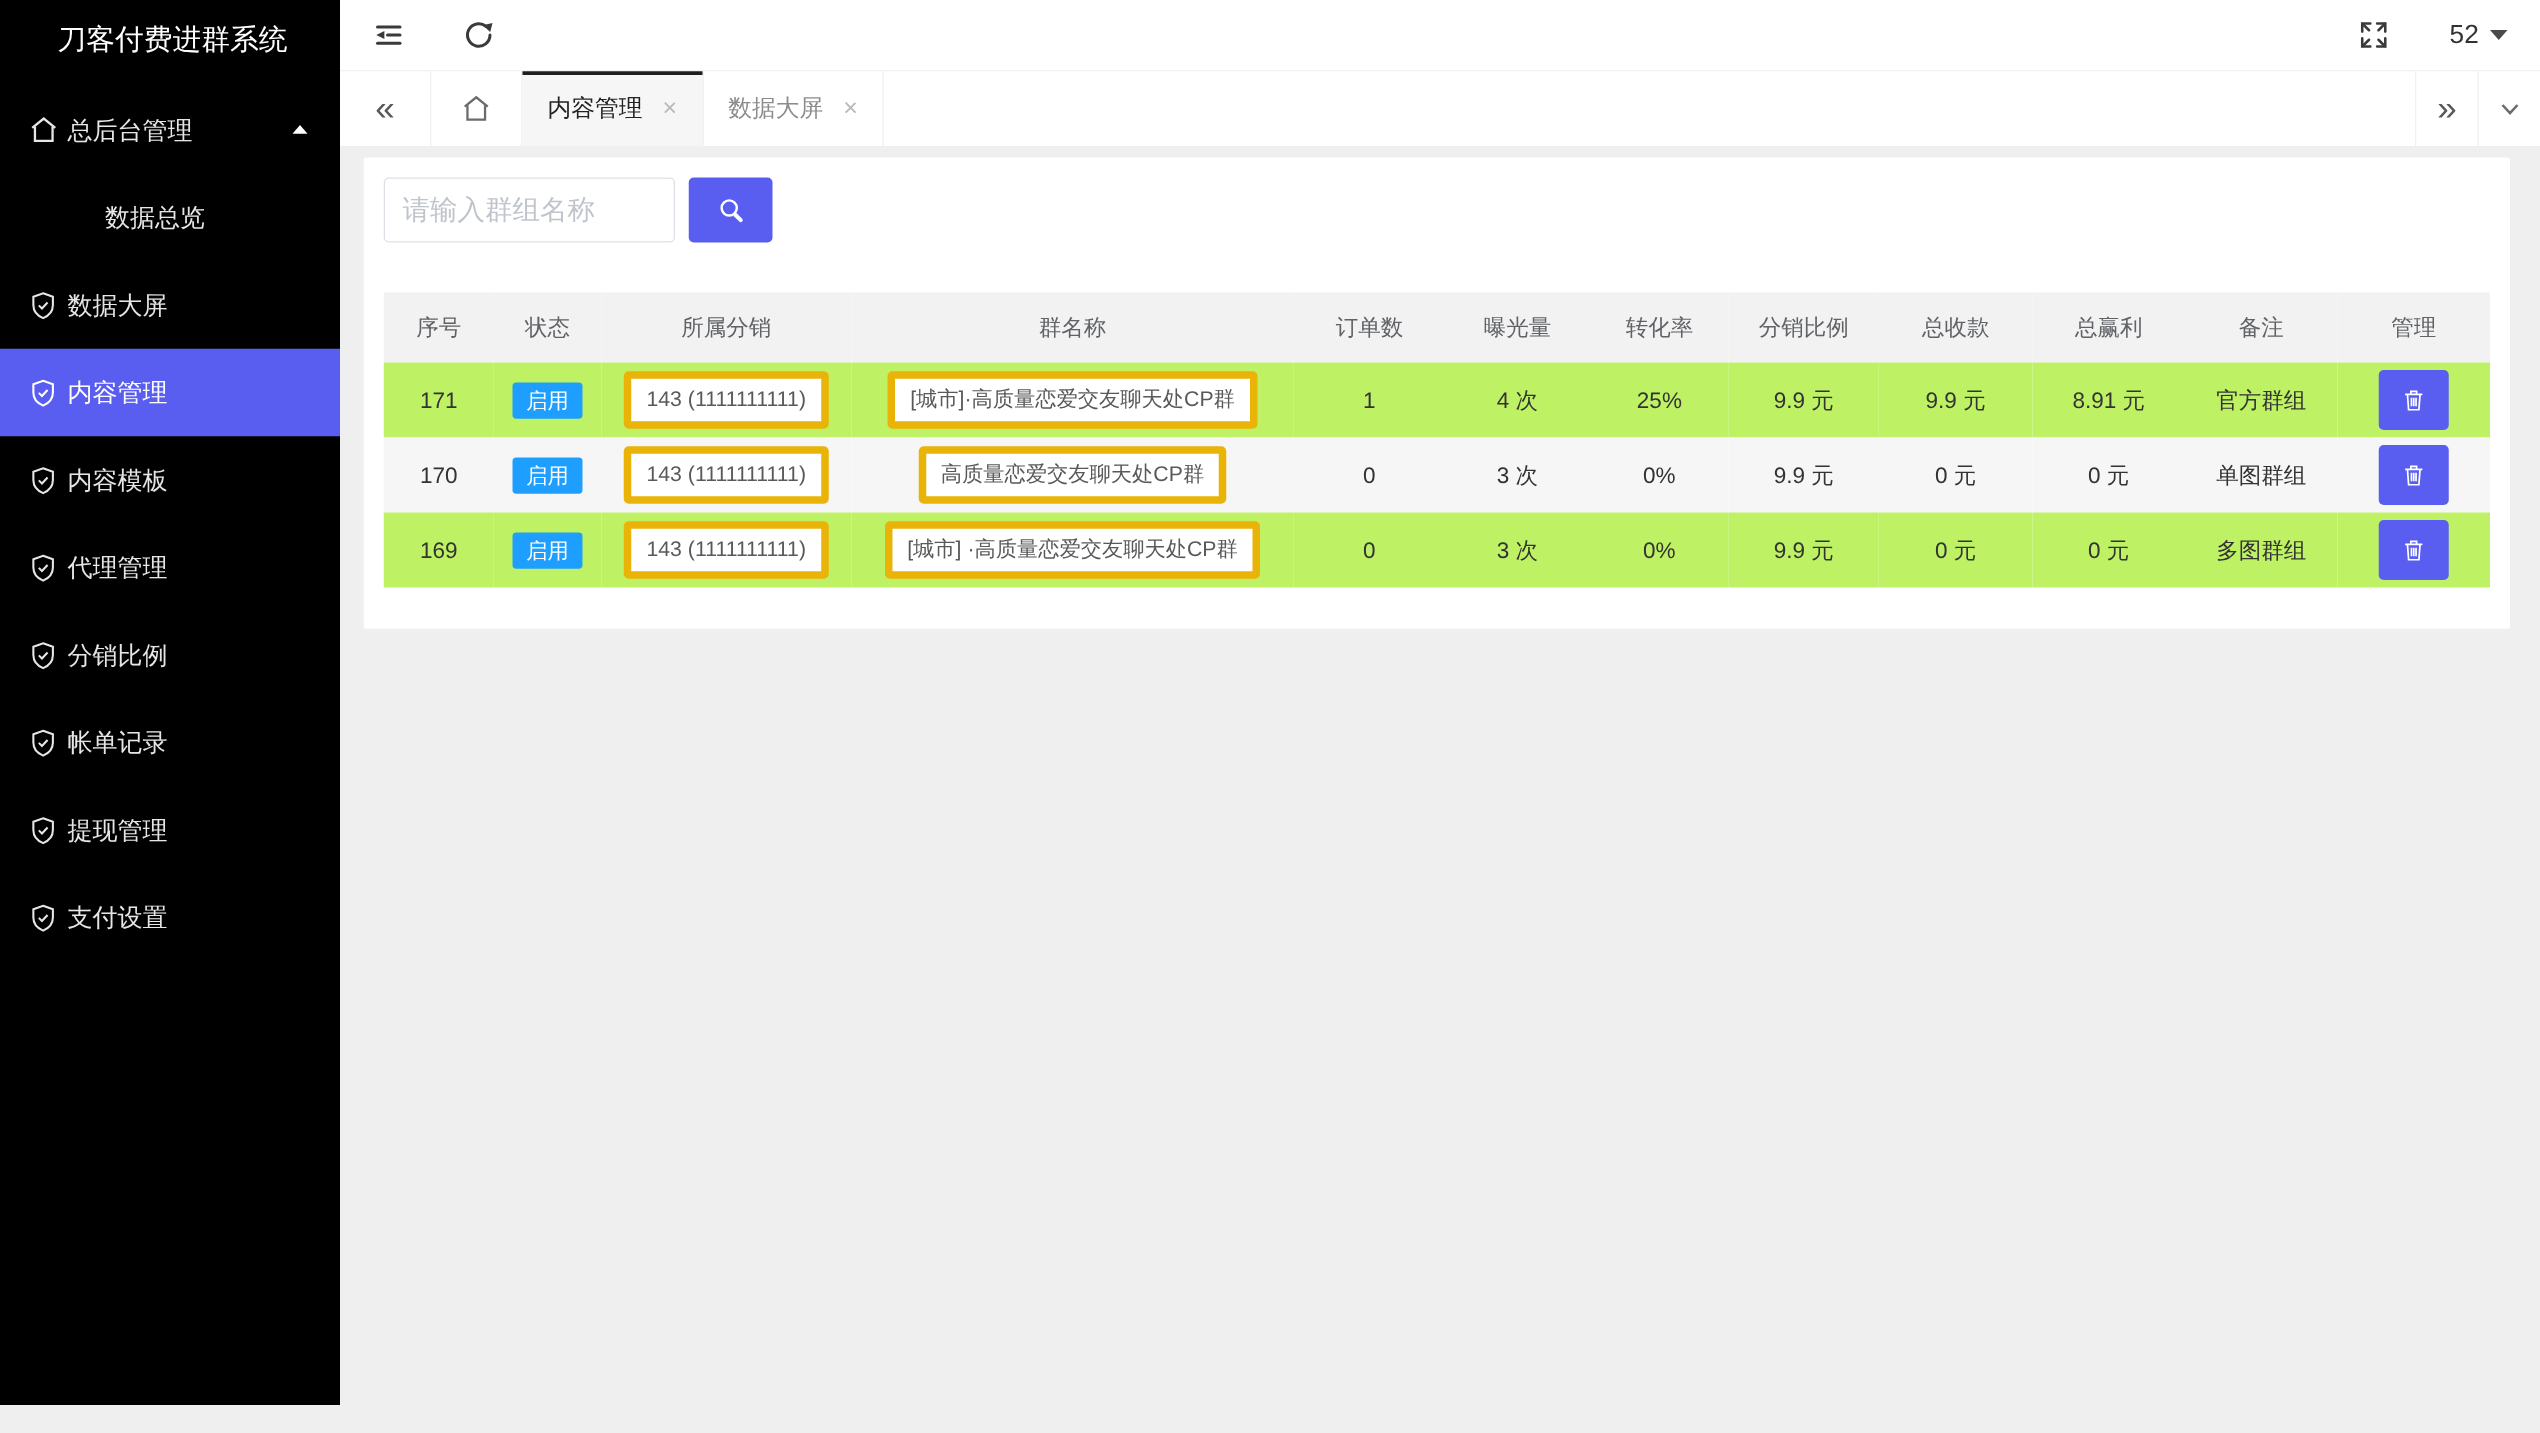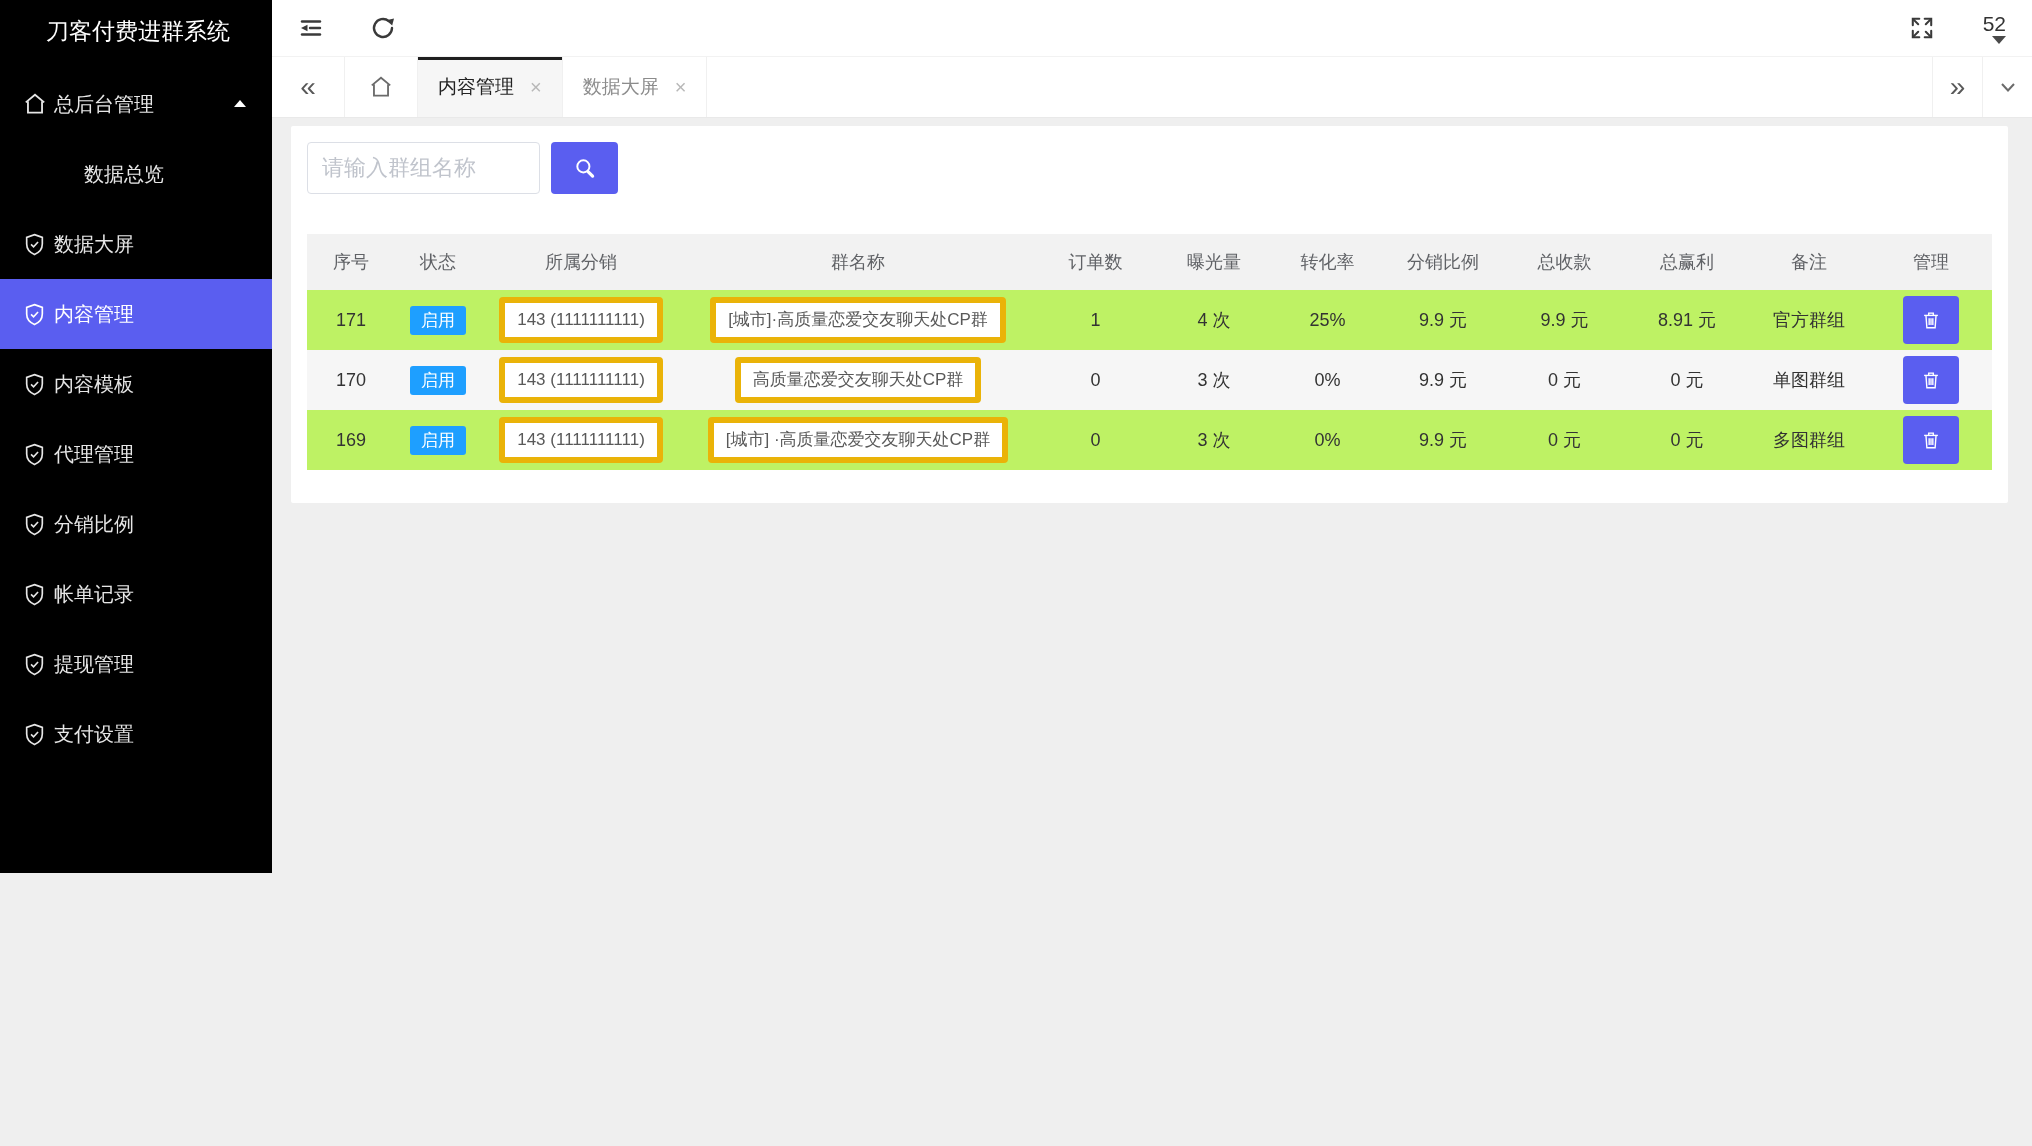--- a/index.html
+++ b/index.html
@@ -1,37 +1,37 @@
 <!DOCTYPE html>
 <html><head>
 <meta charset="utf-8">
 <style>
   * { box-sizing: border-box; margin: 0; padding: 0; }
   html,body { width:2032px; height:1146px; overflow:hidden;
     font-family:"Liberation Sans","DejaVu Sans",sans-serif; background:#efefef; }
 
   
-  .sidebar { position:absolute; left:0; top:0; width:272px; height:873px; background:#000; z-index:5; }
+  .sidebar { position:absolute; left:0; top:0; width:272px; height:1124px; background:#000; z-index:5; }
   .sidebar-title { color:#ffffff; font-size:23px; padding:16px 0 0 46px; white-space:nowrap; }
   .menu { margin-top:22px; }
   .menu-item { height:70px; display:flex; align-items:center; padding-left:22px;
     color:#e6e6e6; font-size:20px; cursor:pointer; position:relative; white-space:nowrap; }
   .menu-item .mi-icon { width:26px; height:26px; margin-right:6px; flex:0 0 26px; display:flex; align-items:center; }
   .menu-item.sub { padding-left:84px; }
   .menu-item.active { background:#5a5ef0; color:#fff; }
   .caret-up { position:absolute; right:26px; top:31px; width:0; height:0;
     border-left:6px solid transparent; border-right:6px solid transparent; border-bottom:7px solid #fff; }
 
   
   .topbar { margin-left:272px; height:57px; background:#fff; display:flex; align-items:center;
     padding:0 26px 0 24px; border-bottom:1px solid #f2f2f2; }
   .tb-icon { width:30px; height:30px; display:flex; align-items:center; justify-content:center; cursor:pointer; }
   .tb-icon + .tb-icon { margin-left:42px; }
   .topbar-right { margin-left:auto; display:flex; align-items:center; }
-  .user-box { display:flex; align-items:center; margin-left:46px; cursor:pointer; font-size:21px; color:#333;flex-direction:column; }
+  .user-box { display:flex; align-items:center; margin-left:46px; cursor:pointer; font-size:21px; color:#333; }
   .caret-down { width:0; height:0; margin-left:9px; border-left:7px solid transparent;
     border-right:7px solid transparent; border-top:8px solid #4a4a4a; }
 
   
   .tabbar { margin-left:272px; height:61px; background:#fff; display:flex; align-items:stretch;
     border-bottom:1px solid #e9e9e9; }
   .tb-btn { width:73px; display:flex; align-items:center; justify-content:center;
     border-right:1px solid #f0f0f0; cursor:pointer; color:#595959; font-size:28px; }
   .tb-btn.right { border-right:none; border-left:1px solid #f0f0f0; width:50px; }
   .tabbar-spacer { flex:1; }

